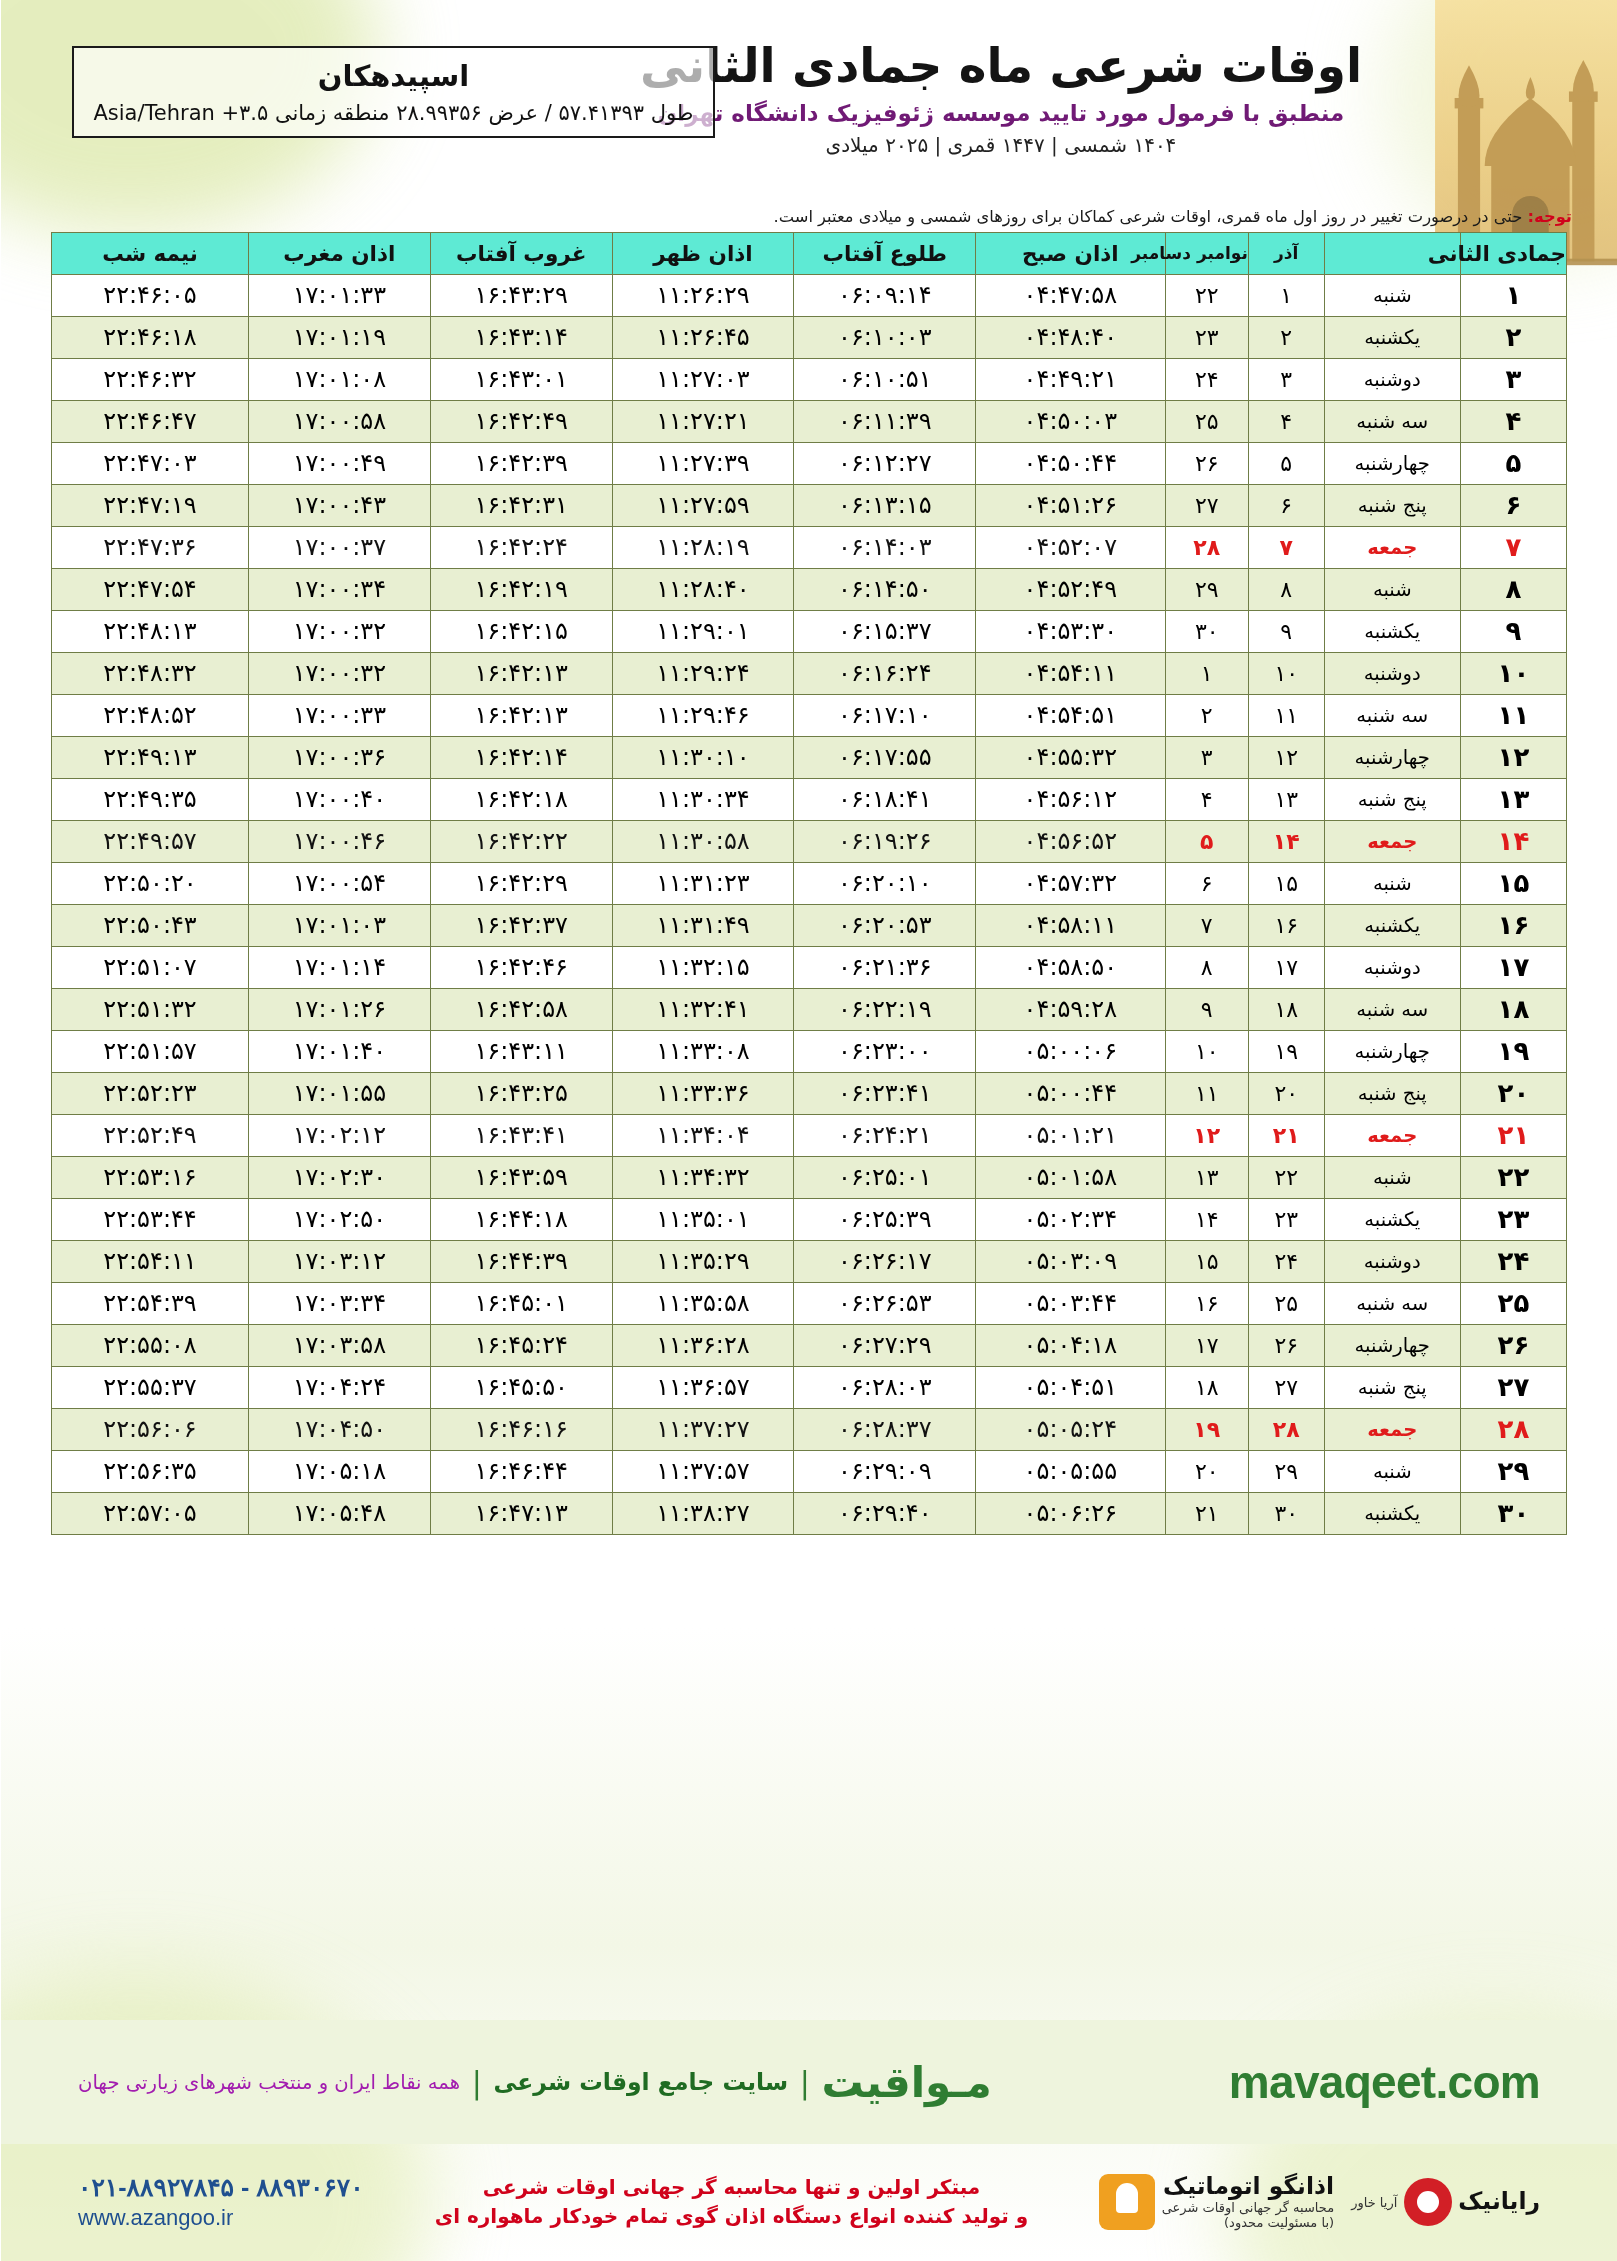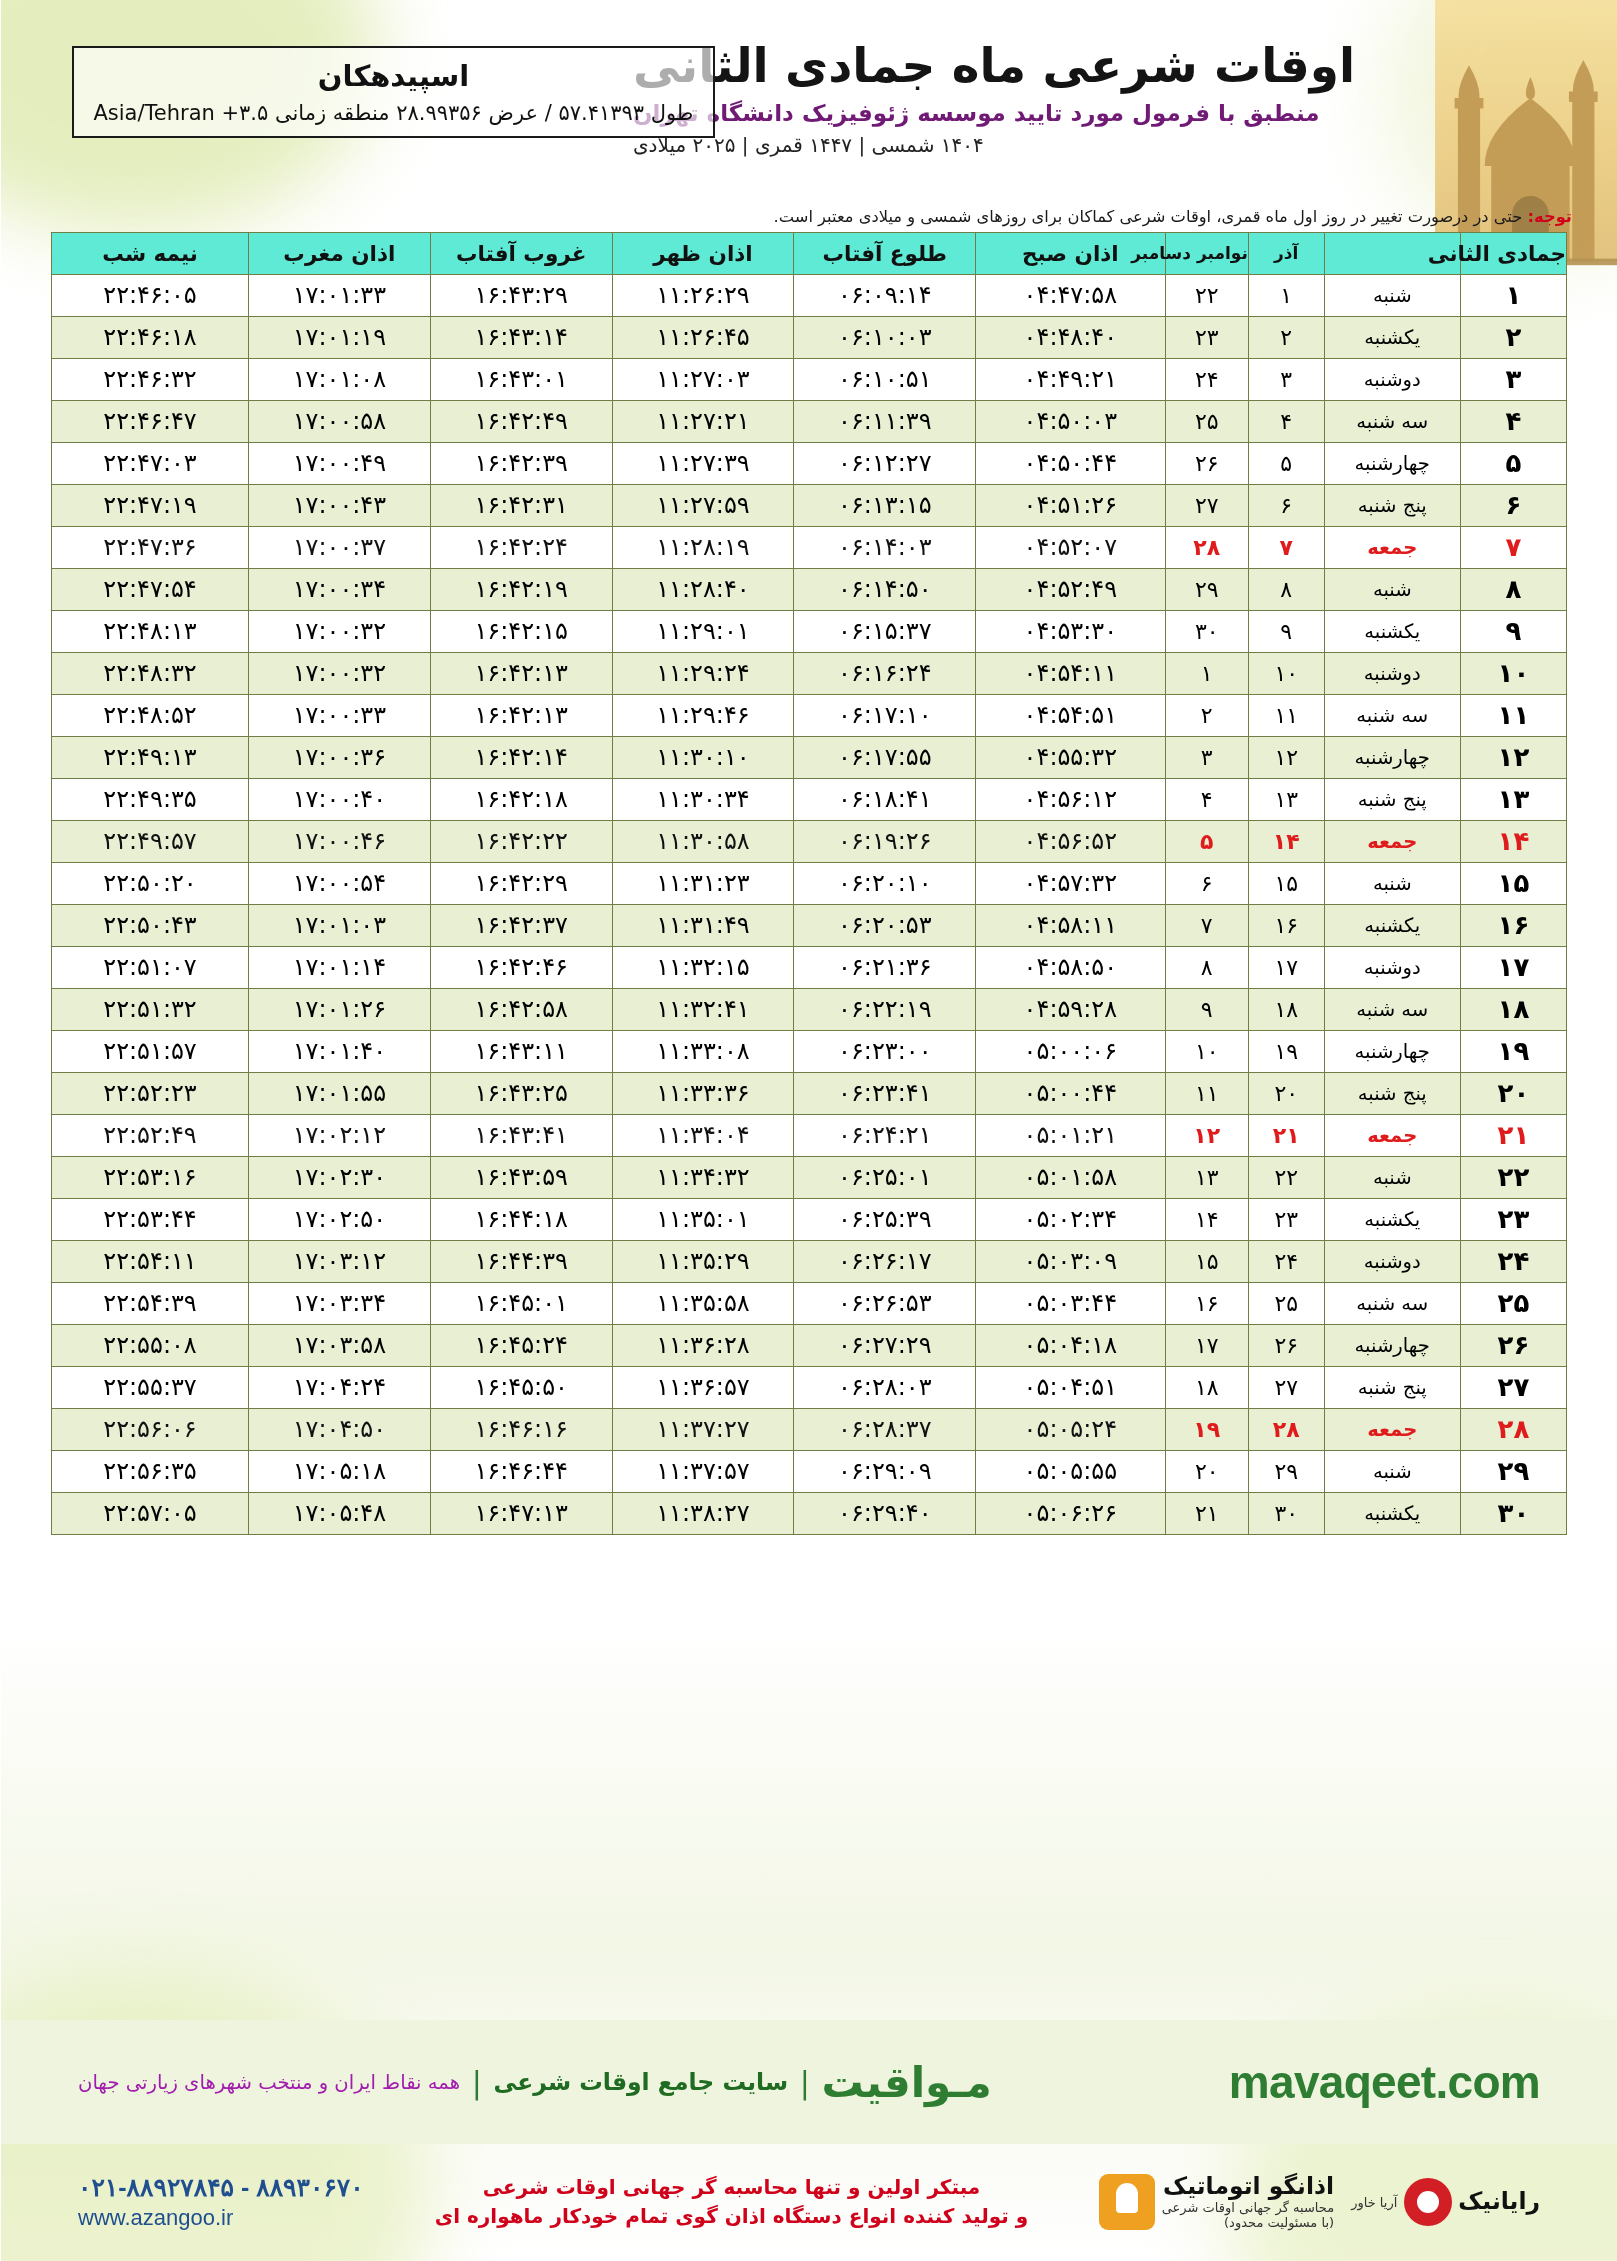--- a/index.html
+++ b/index.html
@@ -49,23 +49,23 @@
   
   .header {
     position: absolute;
     top: 39px;
     right: 46px;
     left: 46px;
     height: 163px;
   }
   .title-block {
     position: absolute;
-    right: 217px;
+    right: 210px;
     top: 0;
-    text-align: left;
+    text-align: center;
     color: #1d1d1d;
   }
   .main-title {
     font-size: 47px;
     font-weight: bold;
     line-height: 1.15;
     color: #141414;
     white-space: nowrap;
   }
   .sub-title {

